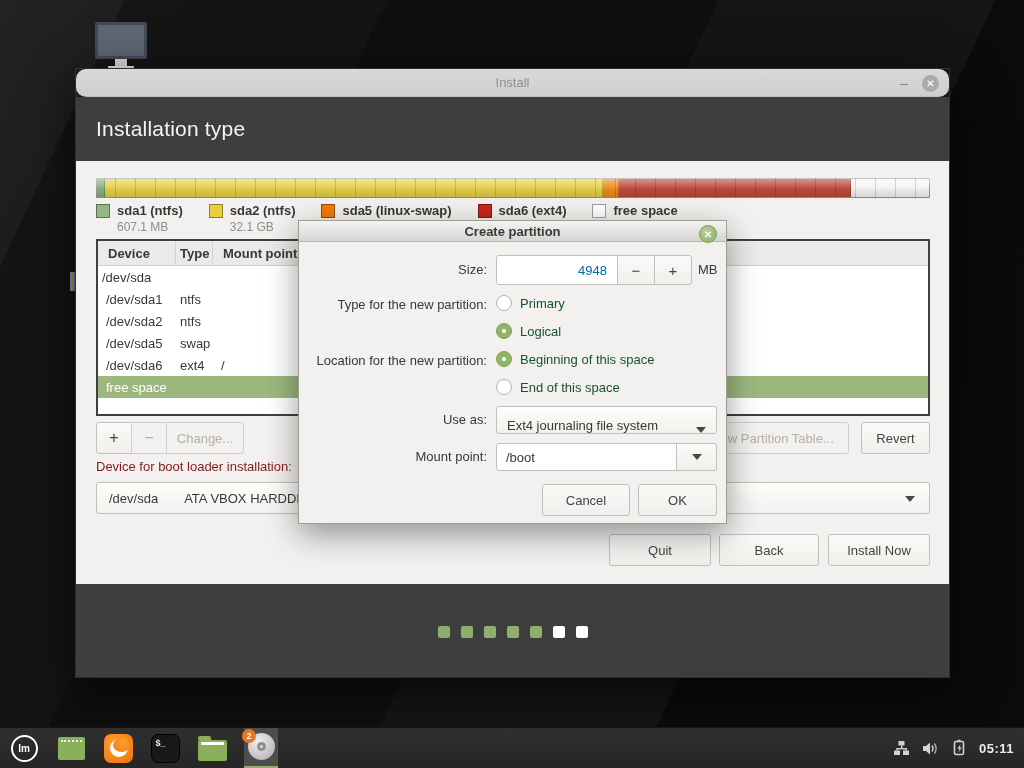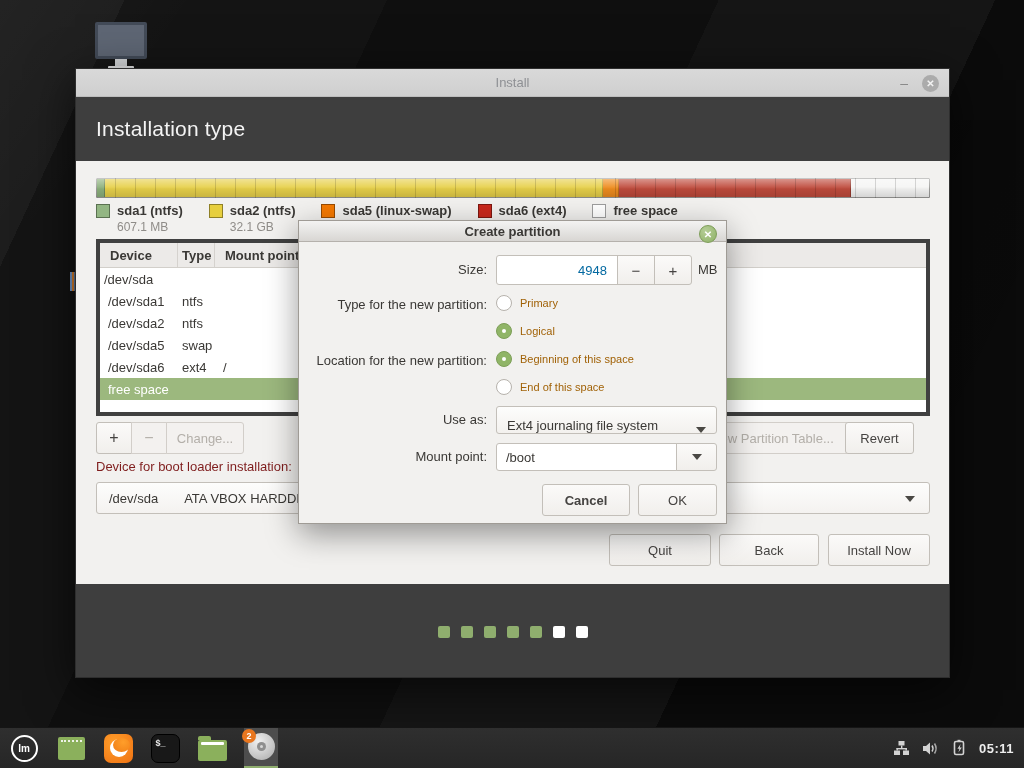--- a/index.html
+++ b/index.html
@@ -19,21 +19,21 @@
   .pc-neck { width:12px; height:7px; background:#d7d9db; margin:0 auto; }
   .pc-base { width:26px; height:5px; background:#e9eaeb; margin:0 auto; border-radius:1px; }
   .icon-sliver { position:absolute; left:70px; top:272px; width:5px; height:19px;
     background:linear-gradient(90deg,#7aa0d4 0 2px,#e0852e 2px 4px,#5d7fae 4px); }
 
   
   .window { position:absolute; left:75px; top:68px; width:875px; height:610px;
     display:flex; flex-direction:column; box-shadow:0 12px 44px rgba(0,0,0,.65);
     border:1px solid #2e2e2e; z-index:5; }
   .titlebar { height:28px; background:linear-gradient(#d9d9d9,#cfcfcf); position:relative;
-    display:flex; align-items:center; justify-content:center; flex:0 0 28px; border-bottom:1px solid #bdbdbd; }
+    display:flex; align-items:center; justify-content:center; flex:0 0 28px; border-bottom:1px solid #bdbdbd;border-radius:10px; }
   .titlebar .t-title { font-size:13px; color:#8e9094; }
   .tb-controls { position:absolute; right:10px; top:0; height:28px; display:flex; align-items:center; gap:14px; }
   .min-glyph { color:#8a8a8a; font-size:14px; line-height:10px; cursor:default; }
   .close-circle { width:17px; height:17px; border-radius:50%; background:#ababab;
     color:#f2f2f2; font-size:10px; font-weight:bold; display:flex; align-items:center; justify-content:center; }
   .page-header { flex:0 0 64px; background:#3e3e3e; display:flex; align-items:center; }
   .page-header h1 { font-size:21px; font-weight:400; color:#f4f4f4; padding-left:20px; letter-spacing:.2px; }
   .content { flex:1 1 auto; background:#f2f1ef; position:relative; }
   .win-footer { flex:0 0 93px; background:#3e3e3e; position:relative; }
 
@@ -50,21 +50,21 @@
   
   .legend { position:absolute; left:20px; top:42px; display:flex; gap:26px; }
   .legend-item { display:flex; flex-direction:column; }
   .li-top { display:flex; align-items:center; gap:7px; }
   .legend-swatch { width:14px; height:14px; border:1px solid rgba(0,0,0,.38); }
   .li-label { font-size:13px; font-weight:bold; color:#3a3835; }
   .li-size { font-size:12px; color:#8f8c88; margin-left:21px; margin-top:2px; }
 
   
   .ptable { position:absolute; left:20px; top:78px; width:834px; height:177px;
-    background:#fff; border:4px solid #404040; font-size:13px; color:#3a3835; }
+    background:#fff; border:2px solid #404040; font-size:13px; color:#3a3835; }
   .pt-header { display:grid; grid-template-columns:78px 37px 1fr; height:25px;
     background:#eceae8; border-bottom:1px solid #d2cfca; font-weight:bold; align-items:center; }
   .pt-header > div { padding-left:10px; height:100%; display:flex; align-items:center; border-right:1px solid #d5d2ce; }
   .pt-header > div:nth-child(2){ padding-left:4px; }
   .pt-header > div:last-child { border-right:none; }
   .pt-row { display:grid; grid-template-columns:78px 37px 1fr; height:22px; align-items:center; }
   .pt-row .c-dev { padding-left:4px; }
   .pt-row.child .c-dev { padding-left:8px; }
   .pt-row .c-type { padding-left:4px; }
   .pt-row .c-mount { padding-left:8px; }
@@ -72,21 +72,21 @@
 
   
   .btn { background:linear-gradient(#fbfaf9,#f1efec); border:1px solid #c3bfb9; border-radius:3px;
     color:#454341; font-size:13px; display:flex; align-items:center; justify-content:center; }
   .btn.disabled { color:#b3afa9; background:#f3f1ef; border-color:#d2cec9; }
 
   .add-btn { position:absolute; left:20px; top:261px; width:36px; height:32px; border-radius:3px 0 0 3px; font-size:16px; }
   .rem-btn { position:absolute; left:55px; top:261px; width:36px; height:32px; border-radius:0; font-size:16px; }
   .chg-btn { position:absolute; left:90px; top:261px; width:78px; height:32px; border-radius:0 3px 3px 0; }
   .npt-btn { position:absolute; left:620px; top:261px; width:153px; height:32px; }
-  .revert-btn { position:absolute; left:769px; top:261px; width:69px; height:32px; }
+  .revert-btn { position:absolute; left:785px; top:261px; width:69px; height:32px; }
 
   .bl-label { position:absolute; left:20px; top:298px; font-size:13px; color:#7f1d1d; white-space:nowrap; }
   .bl-select { position:absolute; left:20px; top:321px; width:834px; height:32px;
     background:linear-gradient(#fdfdfc,#f4f2f0); border:1px solid #c3bfb9; border-radius:3px;
     display:flex; align-items:center; font-size:13px; color:#3a3835; }
   .bl-select .bl-dev { margin-left:12px; }
   .bl-select .bl-desc { margin-left:26px; }
   .caret { width:0; height:0; border-left:5px solid transparent; border-right:5px solid transparent; border-top:6px solid #4a4844; }
   .bl-caret { position:absolute; right:14px; top:13px; }
 
@@ -112,30 +112,30 @@
   .spin-field { position:absolute; left:197px; top:34px; width:122px; height:30px; background:#fff;
     border:1px solid #c3bfb9; border-radius:3px 0 0 3px; font-size:13px; color:#0369a1;
     display:flex; align-items:center; justify-content:flex-end; padding-right:10px; }
   .spin-minus { position:absolute; left:318px; top:34px; width:38px; height:30px; border-radius:0; font-size:15px; }
   .spin-plus { position:absolute; left:355px; top:34px; width:38px; height:30px; border-radius:0 3px 3px 0; font-size:15px; }
   .unit-label { position:absolute; left:399px; top:41px; font-size:13px; color:#3a3835; }
   .radio-row { position:absolute; left:197px; display:flex; align-items:center; gap:8px; }
   .radio { width:16px; height:16px; border-radius:50%; background:#fff; border:1px solid #b6b2ac; position:relative; }
   .radio.checked { background:#90b567; border-color:#7d9f57; }
   .radio.checked::after { content:""; position:absolute; left:5px; top:5px; width:4px; height:4px; border-radius:50%; background:#fff; }
-  .radio-label { font-size:11px; color:#a16207; }
+  .radio-label { font-size:13px; color:#14532d; }
   .dd { position:absolute; left:197px; width:221px; height:28px; background:linear-gradient(#fdfdfc,#f3f1ee);
     border:1px solid #c3bfb9; border-radius:3px; display:flex; align-items:center; font-size:13px; color:#3a3835; }
   .dd .dd-text { margin-left:10px; }
   .dd .caret { position:absolute; right:10px; }
   .mp-field { position:absolute; left:197px; top:222px; width:181px; height:28px; background:#fff;
     border:1px solid #c3bfb9; border-radius:3px 0 0 3px; display:flex; align-items:center; font-size:13px; color:#3a3835; }
   .mp-field span { margin-left:9px; }
   .mp-arrow { position:absolute; left:377px; top:222px; width:41px; height:28px; border-radius:0 3px 3px 0; }
-  .dlg-cancel { position:absolute; left:243px; top:263px; width:88px; height:32px;font-weight:bold; }
+  .dlg-cancel { position:absolute; left:243px; top:263px; width:88px; height:32px; }
   .dlg-ok { position:absolute; left:339px; top:263px; width:79px; height:32px; }
 
   
   .taskbar { position:absolute; left:0; bottom:0; width:1024px; height:41px;
     background:linear-gradient(#2f2f2f,#262626); border-top:1px solid #151515;
     display:flex; align-items:center; z-index:20; }
   .tbl { display:flex; align-items:center; gap:17px; padding-left:9px; height:100%; }
   .tb-slot { width:30px; height:41px; display:flex; align-items:center; justify-content:center; position:relative; }
   .mint-ring { width:27px; height:27px; border:2px solid #fff; border-radius:50%;
     display:flex; align-items:center; justify-content:center; color:#fff; font-size:10px; font-weight:bold; }

